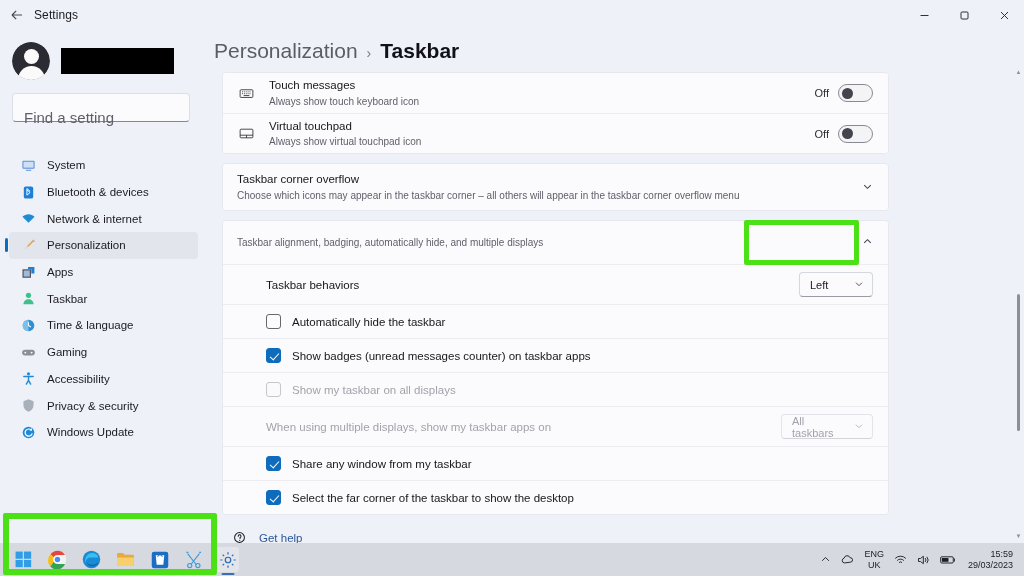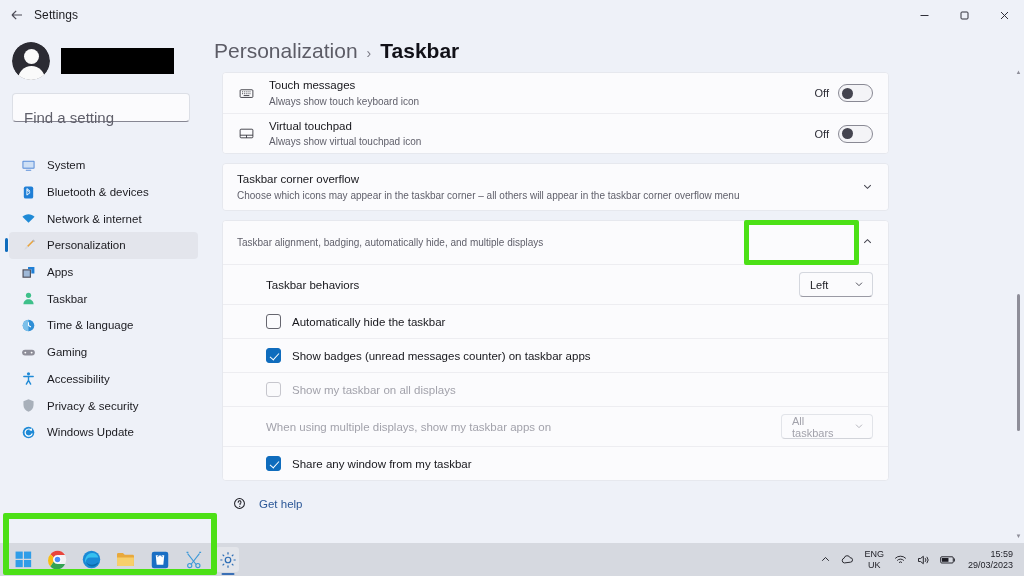--- a/index.html
+++ b/index.html
@@ -740,20 +740,24 @@
                   </svg>
               </span>
             </div>
           </div>
 
           <div class="sub-row">
             <span class="checkbox checked"></span>
             <span class="sub-label">Share any window from my taskbar</span>
           </div>
 
+          <div class="sub-row">
+            <span class="checkbox checked"></span>
+            <span class="sub-label">Select the far corner of the taskbar to show the desktop</span>
+          </div>
         </div>
 
         <div class="footer-links">
           <div class="flink">
             <span class="fl-ico">
               <svg width="13" height="13" viewBox="0 0 14 14" fill="none" stroke="#1b1b22" stroke-width="1.1">
                 <circle cx="7" cy="7" r="5.3"></circle>
                   <path d="M5.6 5.6a1.5 1.5 0 112 1.4v1" stroke-linecap="round"></path>
                   <circle cx="7.2" cy="10" r=".7" fill="#1b1b22" stroke="none"></circle>
               </svg>

